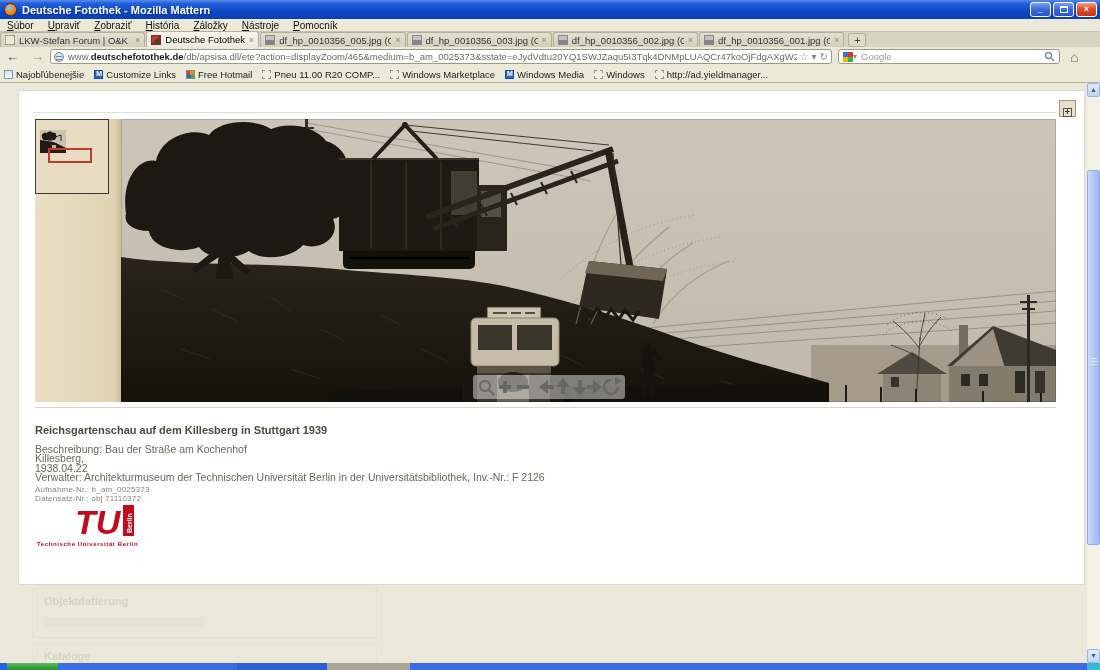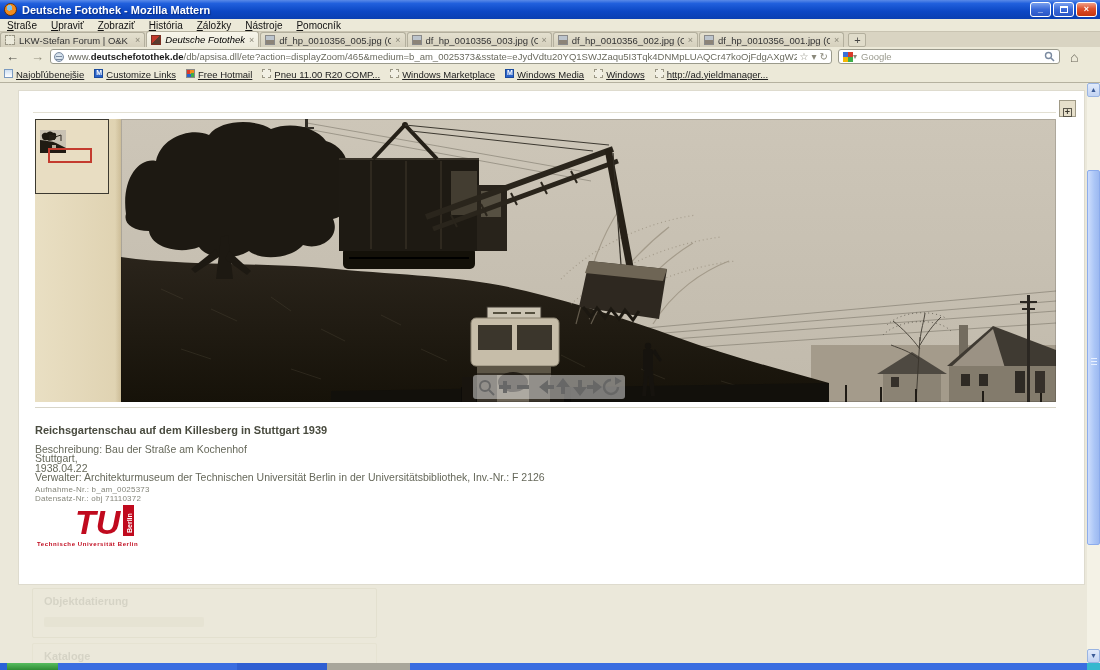--- a/index.html
+++ b/index.html
@@ -29,21 +29,21 @@
   .menu-item::first-letter { text-decoration:underline; }
 
   
   .tabbar { position:absolute; left:0; top:31px; width:1100px; height:16px; background:#d9d4c2;
     border-top:1px solid #c9c4b2; display:flex; align-items:flex-end; }
   .tab { height:15px; display:flex; align-items:center; padding:0 4px; margin-right:1px;
     background:linear-gradient(180deg,#e4e0cf,#d5d0bd); border:1px solid #b3af9d; border-bottom:none;
     border-radius:3px 3px 0 0; font-size:9.5px; color:#333; max-width:148px; }
   .tab.active { background:linear-gradient(180deg,#f7f5ea,#eceadb); color:#000; height:16px; }
   .tab-label { white-space:nowrap; overflow:hidden; max-width:112px; }
-  .tab.active .tab-label { max-width:122px;font-style:italic; }
+  .tab.active .tab-label { max-width:122px; }
   .tab-close { margin-left:4px; color:#8a8778; font-size:9px; }
   .favicon { width:10px; height:10px; margin-right:4px; flex:none; }
   .fav-dashed { border:1px dashed #9a9684; background:#eceadb; }
   .fav-foto { background:linear-gradient(135deg,#c0392b 0 50%,#5a3b2e 50% 100%); border:1px solid #7a2d20; }
   .fav-img { background:linear-gradient(180deg,#bcc4cc 0 55%,#8c8478 55% 100%); border:1px solid #8a8a8a; }
   .newtab-btn { width:18px; height:14px; margin-left:3px; text-align:center; line-height:13px; font-size:11px;
     color:#444; border:1px solid #b3af9d; border-radius:2px; background:#e0dcca; }
 
   
   .navbar { position:absolute; left:0; top:47px; width:1100px; height:19px; background:#ece9d8;
@@ -62,21 +62,21 @@
     border-radius:3px; display:flex; align-items:center; padding:0 4px; }
   .gicon { width:10px; height:10px; flex:none; display:grid; grid-template-columns:5px 5px; grid-template-rows:5px 5px; }
   .gicon i { display:block; } .g1{background:#3a6fd8;} .g2{background:#d93a2b;} .g3{background:#3fae49;} .g4{background:#f2b705;}
   .search-text { font-size:9.5px; color:#9a9a8e; flex:1; margin-left:4px; }
   .mag { font-size:10px; color:#7a8aa0; }
   .home-btn { font-size:14px; color:#6a675a; margin-left:10px; }
 
   
   .bookmarksbar { position:absolute; left:0; top:66px; width:1100px; height:17px; background:#ece9d8;
     border-bottom:1px solid #b5b19f; display:flex; align-items:center; padding-left:4px; }
-  .bm { display:flex; font-size:9.5px; color:#222; margin-right:10px; white-space:nowrap;text-decoration:underline; }
+  .bm { display:flex; align-items:center; font-size:9.5px; color:#222; margin-right:10px; white-space:nowrap; }
   .bm-icon { width:9px; height:9px; margin-right:3px; flex:none; }
   .bmi-page { background:linear-gradient(180deg,#cfe0f2,#fff); border:1px solid #7a9ac0; }
   .bmi-win { background:#2a63c8; border:1px solid #1b4a9c; position:relative; }
   .bmi-win::after { content:"M"; position:absolute; left:1px; top:-1px; color:#fff; font-size:7px; font-weight:bold; }
   .bmi-msn { background:conic-gradient(#f28c1e 0 25%,#3fae49 25% 50%,#2a63c8 50% 75%,#d93a2b 75%); border:1px solid #888; }
   .bmi-dash { border:1px dashed #9a9684; background:#f2f0e4; }
 
   
   .content { position:absolute; left:0; top:83px; width:1100px; height:580px; background:#ebe8da; }
   .page { position:absolute; left:18px; top:7px; width:1067px; height:495px; background:#ffffff;
@@ -142,21 +142,21 @@
     <span class="fx-icon"></span>
     <span class="win-title">Deutsche Fotothek - Mozilla Mattern</span>
     <span class="win-btns">
       <span class="win-btn">_</span>
       <span class="win-btn"><span class="restore-glyph"></span></span>
       <span class="win-btn close">×</span>
     </span>
   </div>
 
   <div class="menubar">
-    <span class="menu-item">Straße</span>
+    <span class="menu-item">Súbor</span>
     <span class="menu-item">Upraviť</span>
     <span class="menu-item">Zobraziť</span>
     <span class="menu-item">História</span>
     <span class="menu-item">Záložky</span>
     <span class="menu-item">Nástroje</span>
     <span class="menu-item">Pomocník</span>
   </div>
 
   <div class="tabbar">
     <div class="tab">
@@ -444,21 +444,21 @@
           <rect x="12" y="15" width="4" height="5" fill="#b5ad9c"></rect>
         </svg>
         <div class="nav-redrect"></div>
       </div>
 
       <div class="photo-underline"></div>
 
       <div class="caption">
         <div class="cap-title">Reichsgartenschau auf dem Killesberg in Stuttgart 1939</div>
         <div class="cap-line">Beschreibung: Bau der Straße am Kochenhof</div>
-        <div class="cap-line">Stuttgart,</div>
+        <div class="cap-line">Killesberg,</div>
         <div class="cap-line">1938.04.22</div>
         <div class="cap-line">Verwalter: Architekturmuseum der Technischen Universität Berlin in der Universitätsbibliothek, Inv.-Nr.: F 2126</div>
         <div class="cap-gap"></div>
         <div class="cap-small">Aufnahme-Nr.: b_am_0025373</div>
         <div class="cap-small">Datensatz-Nr.: obj 71110372</div>
       </div>
 
       <svg class="tu-logo" viewBox="0 0 66 40">
         <text x="0" y="31" font-family="Liberation Sans, sans-serif" font-size="34" font-weight="bold" font-style="italic" fill="#c00a1e">TU</text>
         <rect x="48" y="2" width="11" height="31" fill="#c00a1e"></rect>

